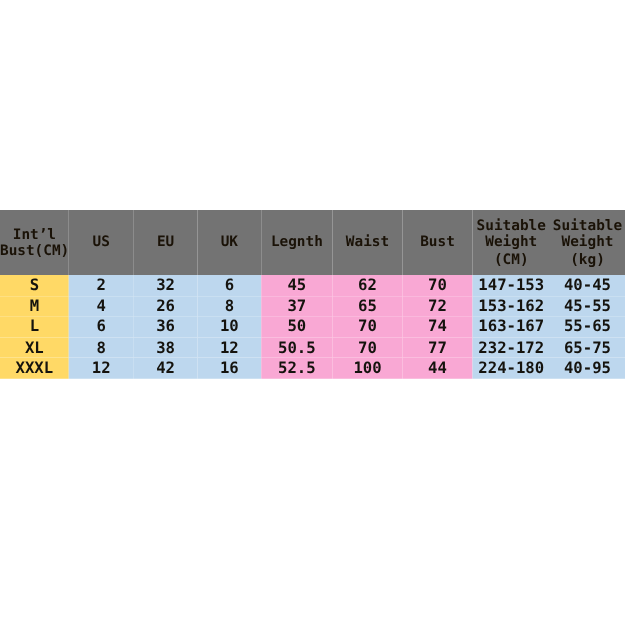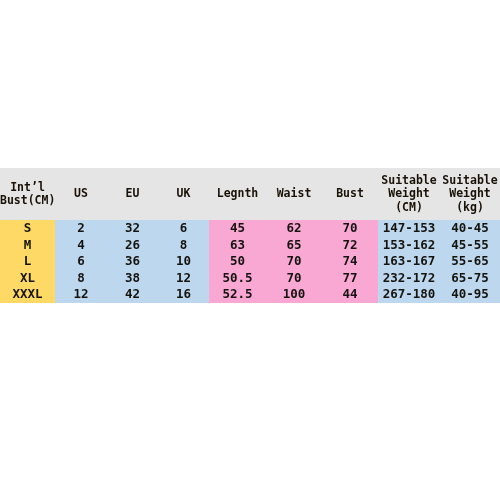--- a/index.html
+++ b/index.html
@@ -38,21 +38,21 @@
     border: 0;
     white-space: nowrap;
     letter-spacing: 0px;
   }
 
   
   thead tr {
     height: 52px;
   }
   thead th {
-    background: #e5e5e5;
+    background: #737373;
     color: #1a1207;
     font-size: 11.5px;
     font-weight: bold;
     line-height: 13.5px;
     height: 52px;
   }
   thead th .hl {
     display: block;
   }
 
@@ -146,21 +146,21 @@
           <td class="c-green">62</td>
           <td class="c-green">70</td>
           <td class="c-blue">147-153</td>
           <td class="c-blue">40-45</td>
         </tr>
         <tr>
           <td class="c-size">M</td>
           <td class="c-blue">4</td>
           <td class="c-blue">26</td>
           <td class="c-blue">8</td>
-          <td class="c-green">63</td>
+          <td class="c-green">37</td>
           <td class="c-green">65</td>
           <td class="c-green">72</td>
           <td class="c-blue">153-162</td>
           <td class="c-blue">45-55</td>
         </tr>
         <tr>
           <td class="c-size">L</td>
           <td class="c-blue">6</td>
           <td class="c-blue">36</td>
           <td class="c-blue">10</td>
@@ -182,18 +182,18 @@
           <td class="c-blue">65-75</td>
         </tr>
         <tr>
           <td class="c-size">XXXL</td>
           <td class="c-blue">12</td>
           <td class="c-blue">42</td>
           <td class="c-blue">16</td>
           <td class="c-green">52.5</td>
           <td class="c-green">100</td>
           <td class="c-green">44</td>
-          <td class="c-blue">267-180</td>
+          <td class="c-blue">224-180</td>
           <td class="c-blue">40-95</td>
         </tr>
       </tbody>
   </table>
 </div>
 
 </body></html>

